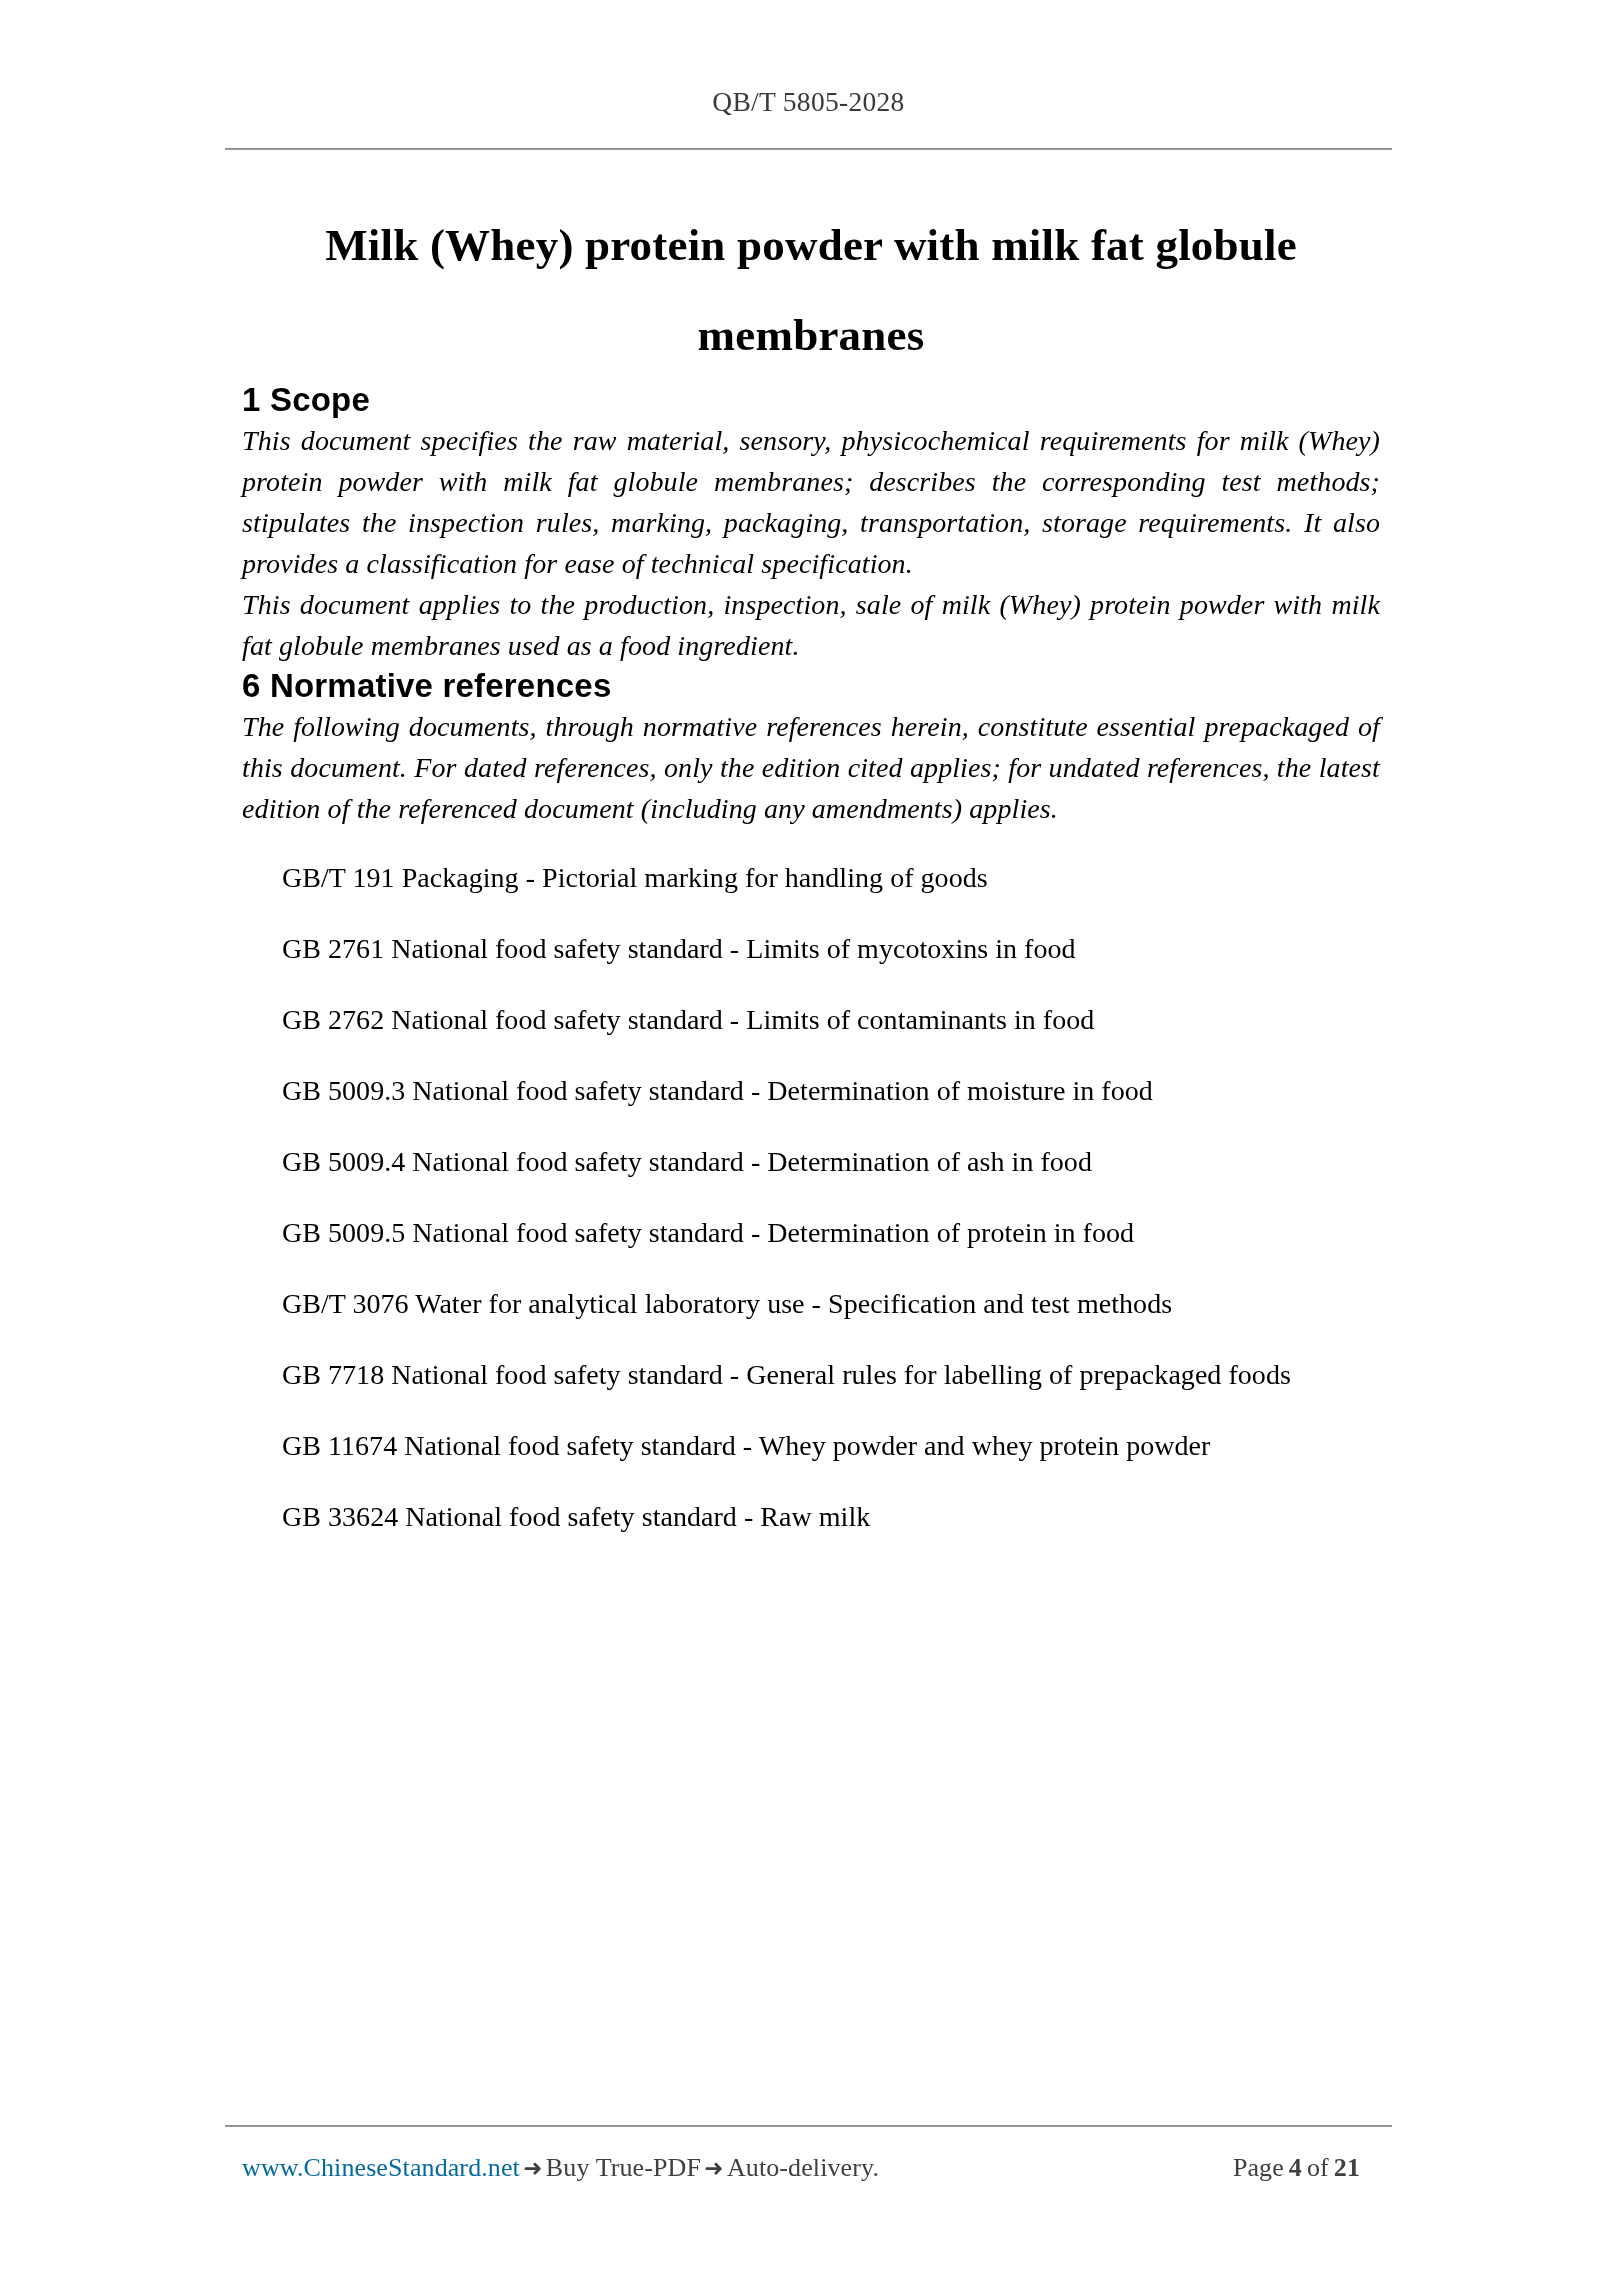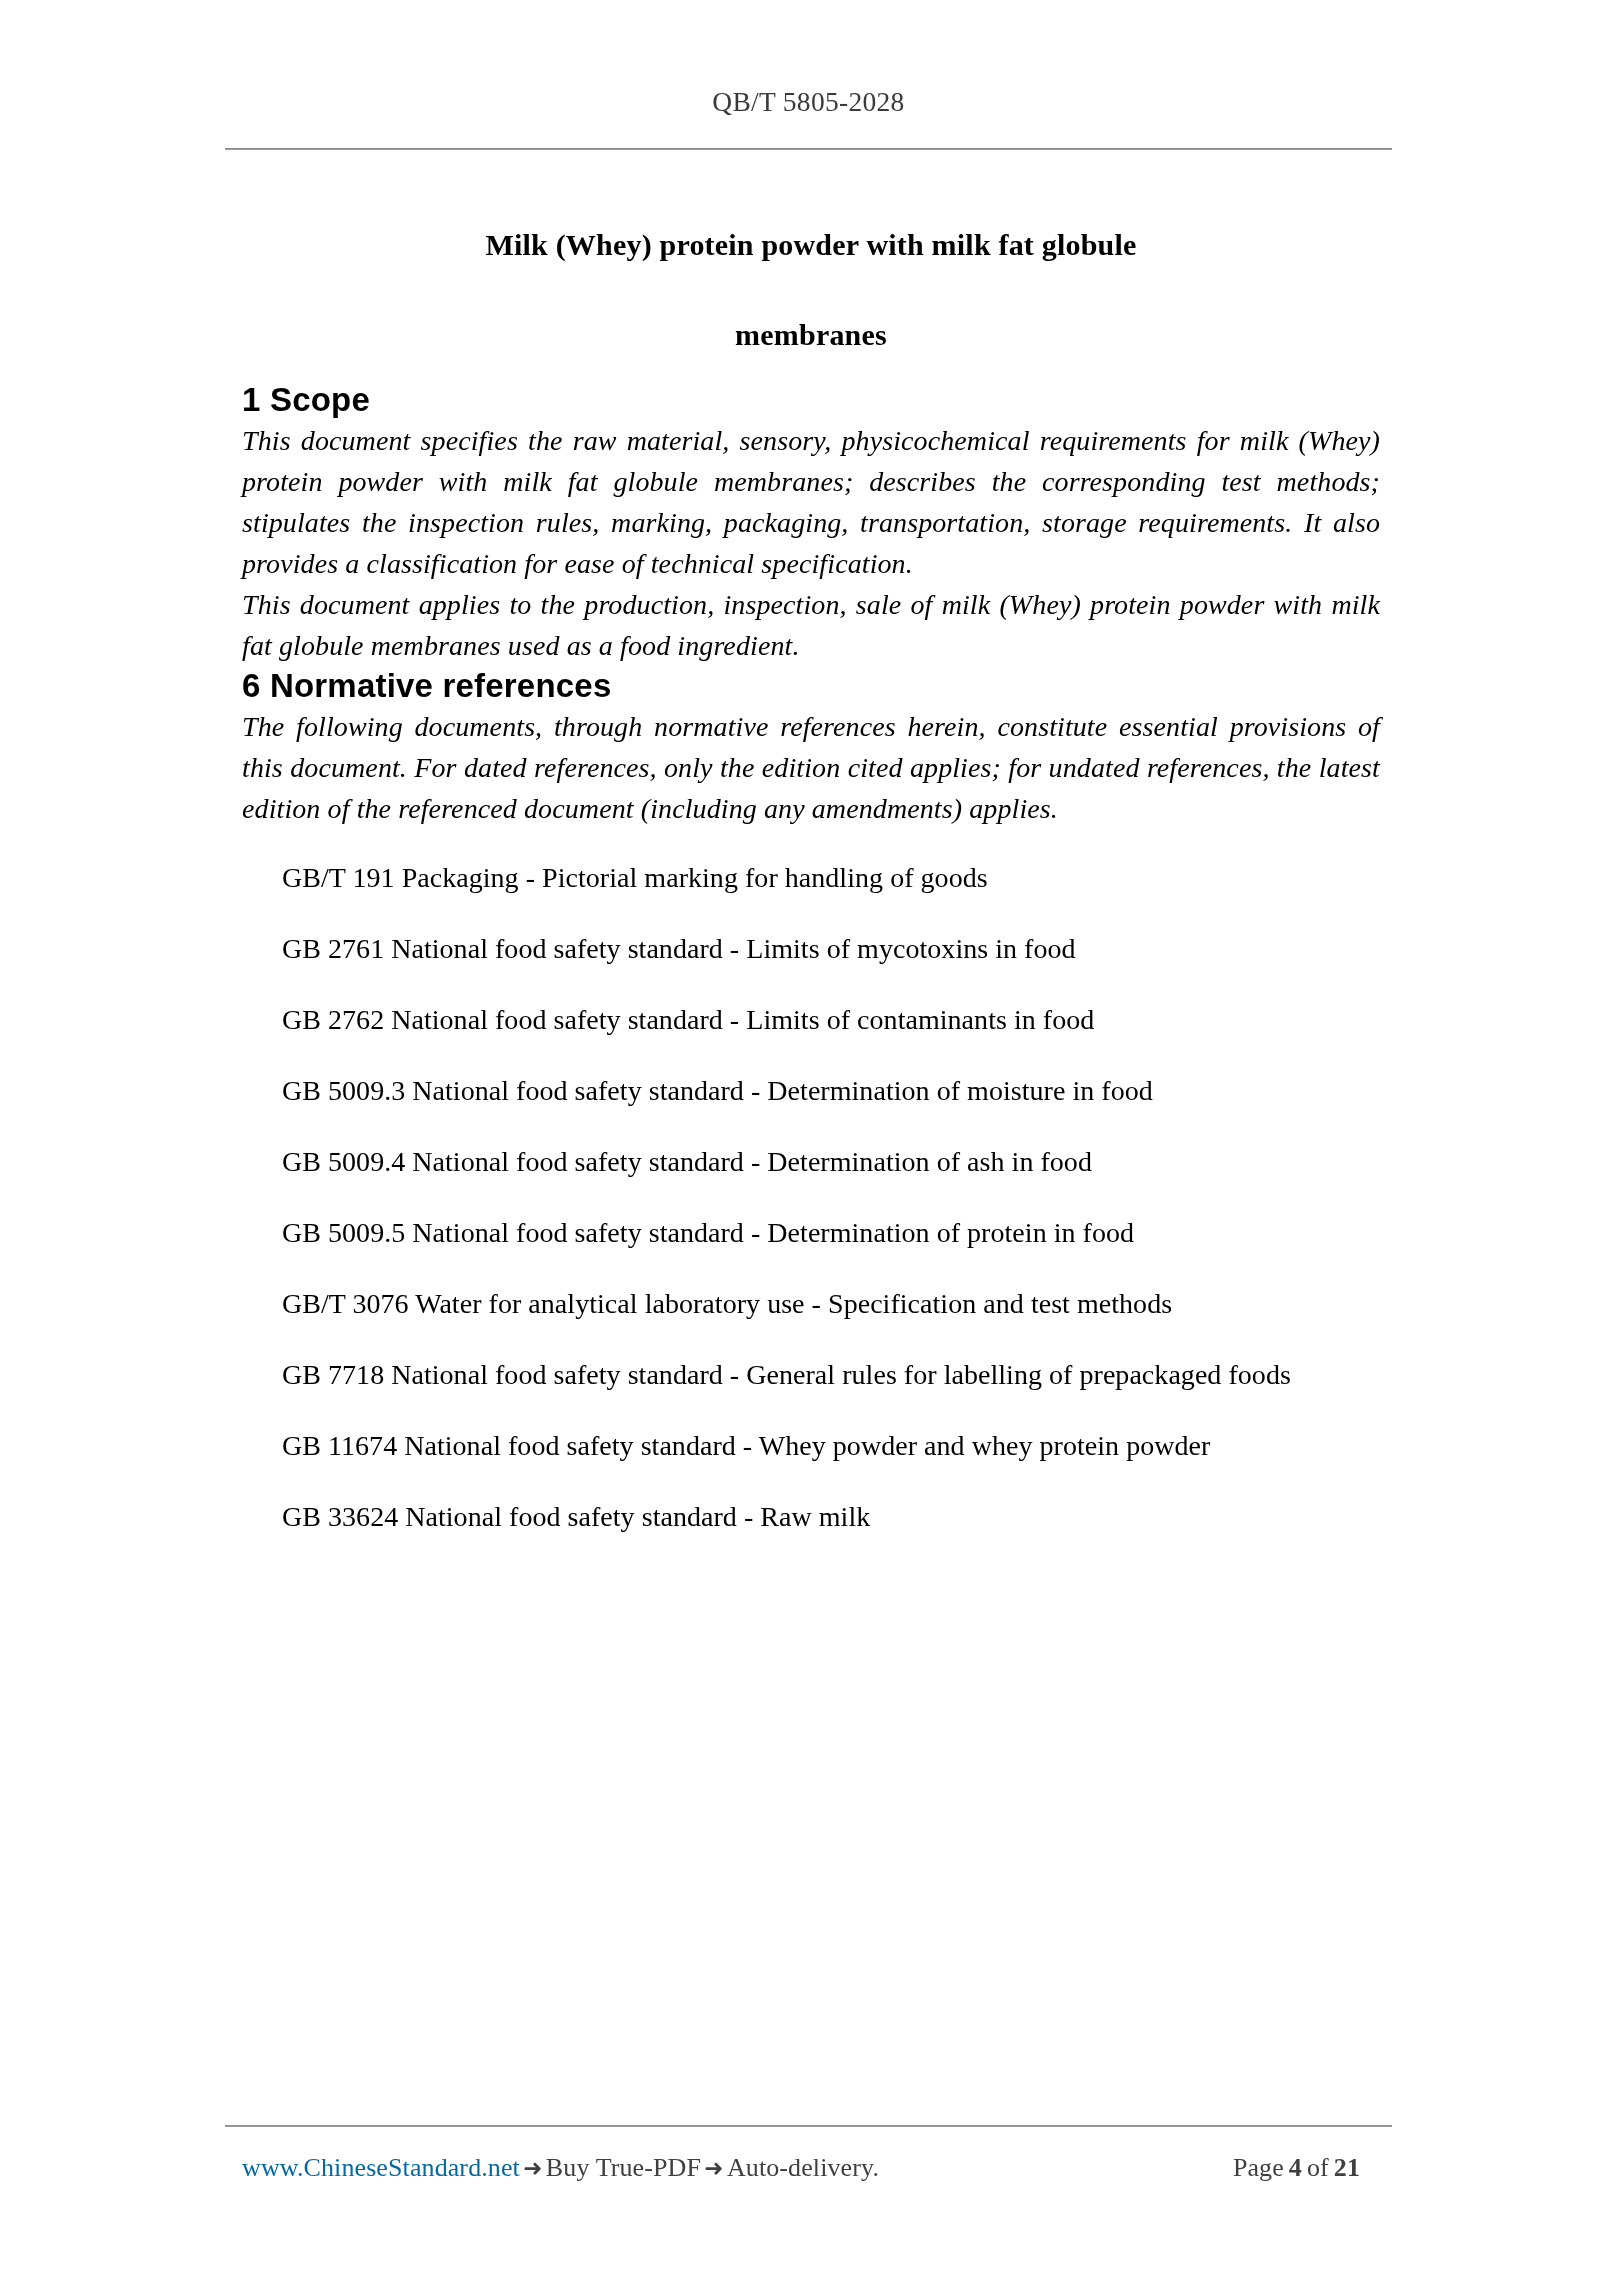--- a/index.html
+++ b/index.html
@@ -51,21 +51,21 @@
   .content {
     position: absolute;
     top: 0;
     left: 242px;
     width: 1138px;
   }
 
   .doc-title {
     margin: 0;
     padding-top: 200px;
-    font-size: 30px;
+    font-size: 45px;
     font-weight: bold;
     text-align: center;
     line-height: 90px;
     letter-spacing: 0.2px;
     font-family: "Liberation Serif", "DejaVu Serif", serif;
   }
   .doc-title .line2 {
     display: block;
   }
 
@@ -168,21 +168,21 @@
     <h1 class="doc-title">
       <span>Milk (Whey) protein powder with milk fat globule</span>
       <span class="line2">membranes</span>
     </h1>
 
     <h2 class="section-heading sec1-heading">1 Scope</h2>
     <p class="body-par par-gap-1">This document specifies the raw material, sensory, physicochemical requirements for milk (Whey) protein powder with milk fat globule membranes; describes the corresponding test methods; stipulates the inspection rules, marking, packaging, transportation, storage requirements. It also provides a classification for ease of technical specification.</p>
     <p class="body-par par-gap-2">This document applies to the production, inspection, sale of milk (Whey) protein powder with milk fat globule membranes used as a food ingredient.</p>
 
     <h2 class="section-heading sec2-heading">6 Normative references</h2>
-    <p class="body-par par-gap-3">The following documents, through normative references herein, constitute essential provisions of this document. For dated references, only the edition cited applies; for undated references, the latest edition of the referenced document (including any amendments) applies.</p>
+    <p class="body-par par-gap-3">The following documents, through normative references herein, constitute essential prepackaged of this document. For dated references, only the edition cited applies; for undated references, the latest edition of the referenced document (including any amendments) applies.</p>
 
     <ul class="ref-list">
       <li>GB/T 191 Packaging - Pictorial marking for handling of goods</li>
       <li>GB 2761 National food safety standard - Limits of mycotoxins in food</li>
       <li>GB 2762 National food safety standard - Limits of contaminants in food</li>
       <li>GB 5009.3 National food safety standard - Determination of moisture in food</li>
       <li>GB 5009.4 National food safety standard - Determination of ash in food</li>
       <li>GB 5009.5 National food safety standard - Determination of protein in food</li>
       <li>GB/T 3076 Water for analytical laboratory use - Specification and test methods</li>
       <li>GB 7718 National food safety standard - General rules for labelling of prepackaged foods</li>

